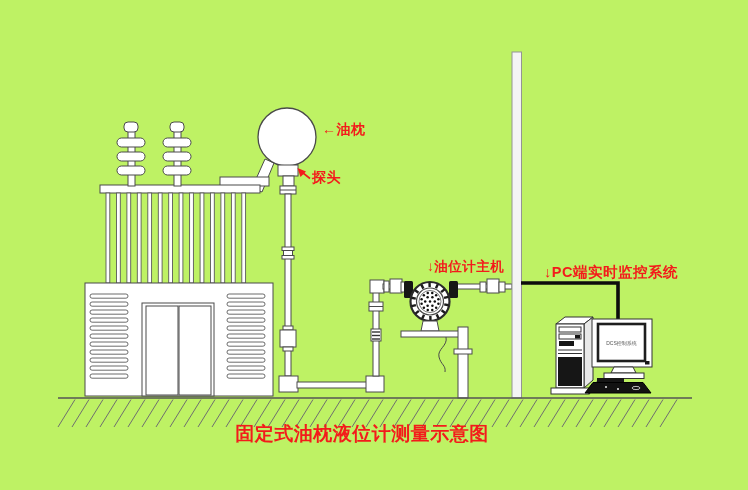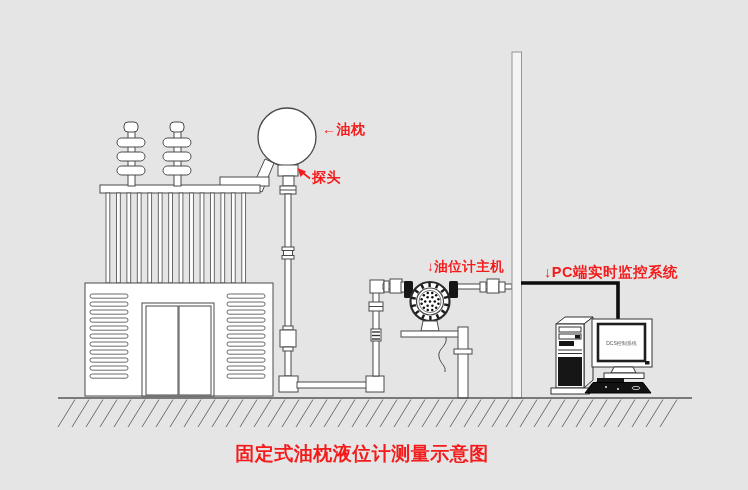--- a/index.html
+++ b/index.html
@@ -1,38 +1,38 @@
 <!DOCTYPE html>
 <html style="--red: #f31b1b; --line: #4a4a4a; --cable: #0d0d0d;"><head>
 <meta charset="utf-8">
 <style>
   :root{ --red:#f31b1b; --line:#4a4a4a; --cable:#0d0d0d; }
   html,body{margin:0;padding:0;background:#fff;}
-  .canvas{position:relative;width:748px;height:490px;background:#e5e5e5;overflow:hidden;
+  .canvas{position:relative;width:748px;height:490px;background:#bef264;overflow:hidden;
           font-family:"Liberation Sans",sans-serif;}
   svg{position:absolute;left:0;top:0;}
   
   .o{fill:#ffffff;stroke:var(--line);stroke-width:1;}
   .o2{fill:#ffffff;stroke:var(--line);stroke-width:1.3;}
   .d{fill:#161616;stroke:none;}
   .thin{stroke:var(--line);stroke-width:1;fill:none;}
   #g-fins rect{fill:#ffffff;stroke:#5a5a5a;stroke-width:0.9;}
   #g-louvers rect{fill:#ffffff;stroke:#5a5a5a;stroke-width:0.9;}
   #g-hatch line{stroke:#6f6f6f;stroke-width:1;}
   #g-bolts line{stroke:#1c1c1c;stroke-width:2.4;}
   #g-dots circle{fill:#111;}
   .pole{fill:#f4f4f4;stroke:#949494;stroke-width:1;}
   .cable{fill:none;stroke:var(--cable);stroke-width:3.6;}
   .red-label{fill:var(--red);font-weight:bold;font-size:14px;letter-spacing:0.5px;
              font-family:"Liberation Sans",sans-serif;}
   .red-shape{fill:var(--red);}
   .red-stroke{stroke:var(--red);stroke-width:1.6;fill:none;}
   .screen-text{fill:#555;font-size:5px;font-family:"Liberation Sans",sans-serif;}
   .pc{stroke:#333;stroke-width:1;}
-  .title{position:absolute;left:0;top:441px;width:724px;text-align:center;color:var(--red);
+  .title{position:absolute;left:0;top:421px;width:724px;text-align:center;color:var(--red);
          font-weight:bold;font-size:19px;letter-spacing:0.5px;}
 </style>
 </head>
 <body>
 
 <div class="canvas">
 <svg width="748" height="490" viewBox="0 0 748 490">
 
   <g>
     <polygon class="o" points="252,188 265,159 274,163 262,192"></polygon>

